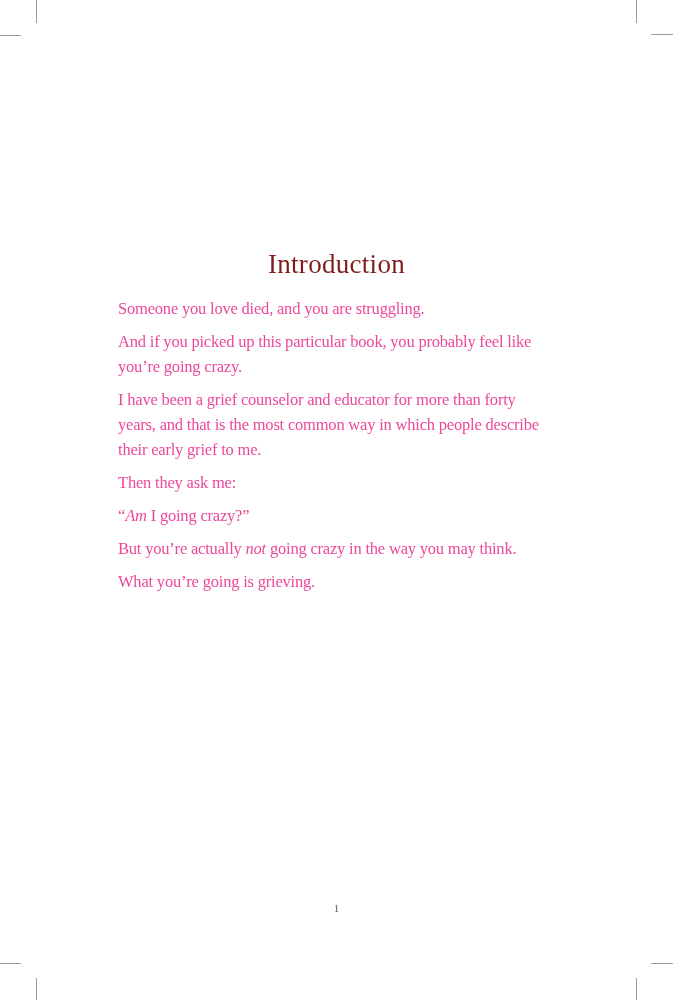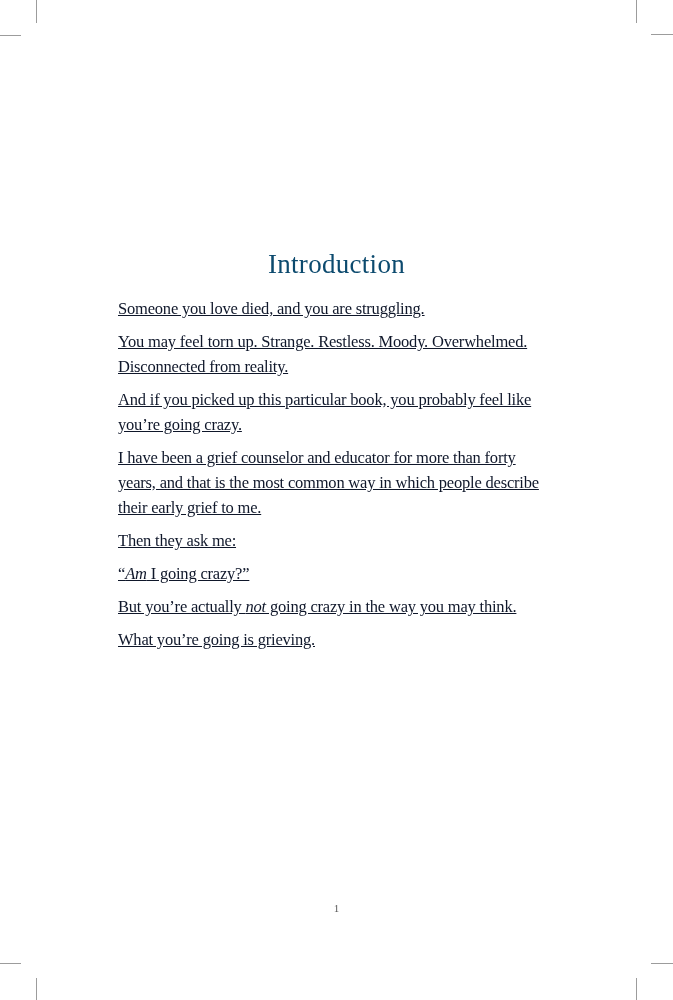--- a/index.html
+++ b/index.html
@@ -35,32 +35,31 @@
     position: absolute;
     top: 250px;
     left: 0;
     width: 100%;
     margin: 0;
     text-align: center;
     font-size: 27px;
     line-height: 28px;
     font-weight: normal;
     letter-spacing: 0.3px;
-    color: #0c4a6e;
+    color: #7f1d1d;
   }
   .body-text {
     position: absolute;
     left: 118px;
     top: 296px;
     width: 452px;
     font-size: 16.5px;
     line-height: 25px;
     letter-spacing: -0.2px;
-    color: #0f172a;
-    text-decoration: underline;
+    color: #ec4899;
   }
   .body-text p {
     margin: 0 0 8px 0;
     white-space: nowrap;
   }
   .body-text em {
     font-style: italic;
     margin-top: 17px;
   }
   .page-number {
@@ -85,21 +84,20 @@
   <span class="mark h mark-tr-h"></span>
   <span class="mark h mark-bl-h"></span>
   <span class="mark h mark-br-h"></span>
   <span class="mark v mark-bl-v"></span>
   <span class="mark v mark-br-v"></span>
 
   <h1 class="chapter-title">Introduction</h1>
 
   <div class="body-text">
       <p>Someone you love died, and you are struggling.</p>
-      <p>You may feel torn up. Strange. Restless. Moody. Overwhelmed.<br>Disconnected from reality.</p>
       <p>And if you picked up this particular book, you probably feel like<br>you’re going crazy.</p>
       <p>I have been a grief counselor and educator for more than forty<br>years, and that is the most common way in which people describe<br>their early grief to me.</p>
       <p>Then they ask me:</p>
       <p>“<em>Am</em> I going crazy?”</p>
       <p>But you’re actually <em>not</em> going crazy in the way you may think.</p>
       <p>What you’re going is grieving.</p>
     </div>
 
   <div class="page-number">1</div>
 

